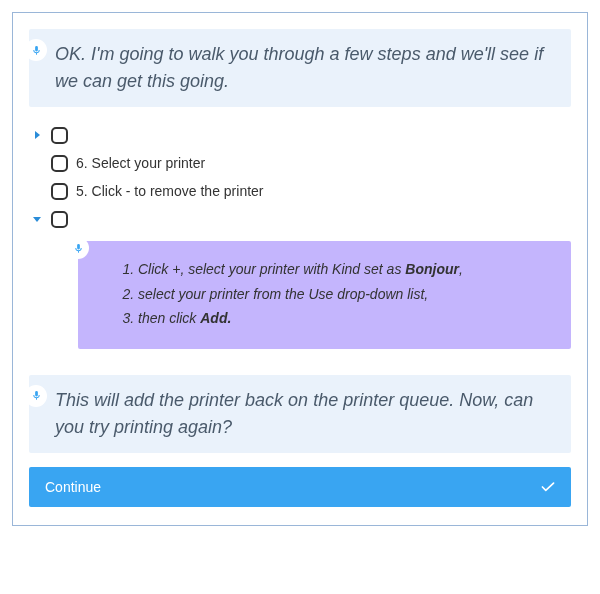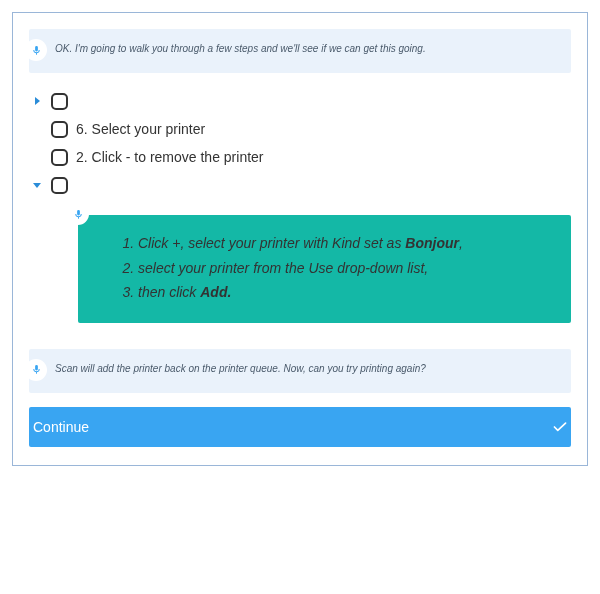--- a/index.html
+++ b/index.html
@@ -62,21 +62,21 @@
     background: #fff;
     display: flex; align-items: center; justify-content: center;
     margin-left: -12px;
     margin-top: -2px;
   }
   .mic-badge svg { width: 11px; height: 11px; }
   .bubble-text {
     font-style: italic;
     color: #4a5a6b;
     line-height: 1.5;
-    font-size: 10px;
+    font-size: 18px;
   }
   .steps {
     list-style: none;
     padding: 0;
     margin: 0 0 0 2px;
   }
   .step {
     display: flex;
     align-items: center;
     gap: 8px;
@@ -113,24 +113,23 @@
     color: #333;
     font-size: 14px;
   }
   .substep-wrap {
     display: flex;
     align-items: flex-start;
     margin: 8px 0 0 38px;
   }
   .substep-box {
     flex: 1;
-    background: #14b8a6;
+    background: #c4b5fd;
     padding: 16px 18px 18px 42px;
     border-radius: 2px;
-    margin-top: 8px;
   }
   .sub-mic {
     width: 22px; height: 22px;
     border-radius: 50%;
     background: #fff;
     display: flex; align-items: center; justify-content: center;
     margin-right: -11px;
     margin-top: -4px;
     position: relative;
     z-index: 1;
@@ -149,21 +148,21 @@
   }
   .substeps b { font-weight: 700; }
   .continue-btn {
     display: flex;
     align-items: center;
     justify-content: space-between;
     background: #39a5f2;
     color: #fff;
     border: none;
     width: 100%;
-    padding: 12px 4px;
+    padding: 12px 16px;
     font-size: 14px;
     border-radius: 2px;
     margin-top: 14px;
     cursor: pointer;
   }
   .continue-btn .check {
     width: 14px; height: 10px;
   }
 </style>
 </head>
@@ -189,21 +188,21 @@
       <span class="cb"></span>
     </li>
     <li class="step">
       <span class="toggle-slot"></span>
       <span class="cb"></span>
       <span class="step-label">6. Select your printer</span>
     </li>
     <li class="step">
       <span class="toggle-slot"></span>
       <span class="cb"></span>
-      <span class="step-label">2. Click - to remove the printer</span>
+      <span class="step-label">5. Click - to remove the printer</span>
     </li>
     <li class="step">
       <span class="toggle-slot">
           <span class="chev-down"></span>
         </span>
       <span class="cb"></span>
     </li>
   </ul>
 
   <div class="substep-wrap">
@@ -220,21 +219,21 @@
       </ol>
     </div>
   </div>
 
   <div class="bubble secondary">
     <span class="mic-badge">
       <svg viewBox="0 0 24 24" fill="#39a5f2">
           <path d="M12 14a3 3 0 0 0 3-3V5a3 3 0 0 0-6 0v6a3 3 0 0 0 3 3zm5-3a5 5 0 0 1-10 0H5a7 7 0 0 0 6 6.92V21h2v-3.08A7 7 0 0 0 19 11h-2z"></path>
         </svg>
     </span>
-    <span class="bubble-text">Scan will add the printer back on the printer queue. Now, can you try printing again?</span>
+    <span class="bubble-text">This will add the printer back on the printer queue. Now, can you try printing again?</span>
   </div>
 
   <button class="continue-btn">
     <span>Continue</span>
     <svg class="check" viewBox="0 0 24 18">
       <path d="M2 9 L8 15 L22 2" stroke="#fff" stroke-width="3" fill="none" stroke-linecap="round" stroke-linejoin="round"></path>
     </svg>
   </button>
 
 </div>

